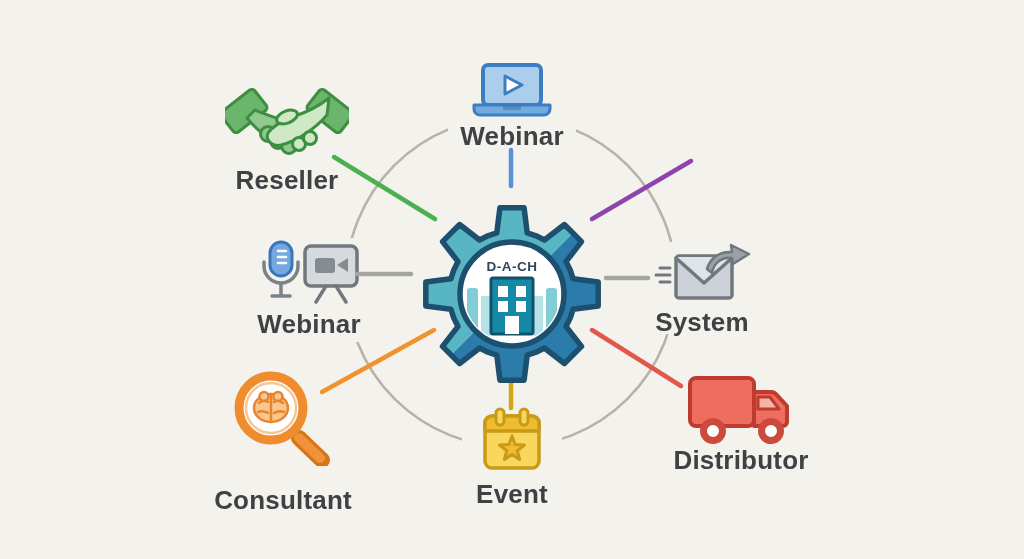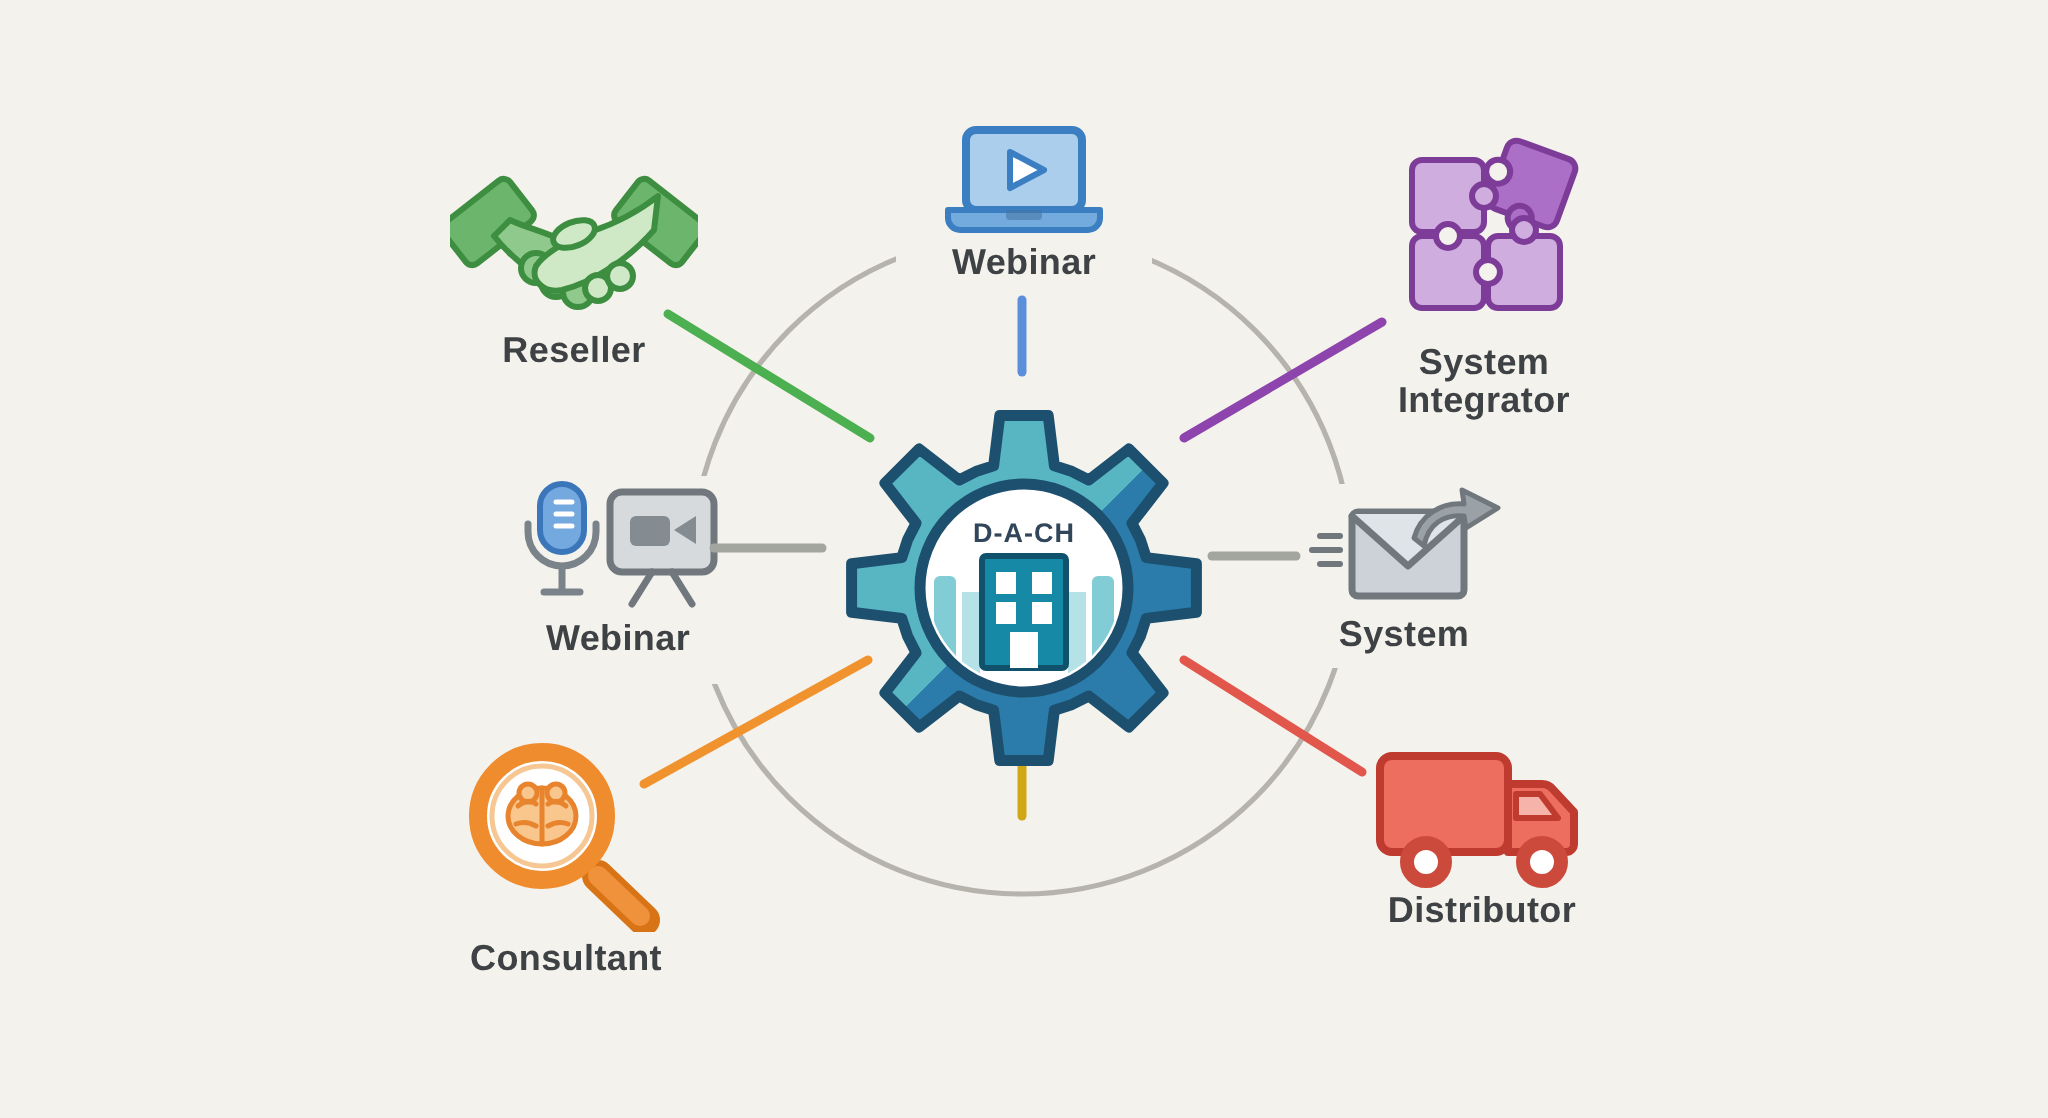--- a/index.html
+++ b/index.html
@@ -6,21 +6,21 @@
   html,body{margin:0;padding:0;background:var(--bg);}
   body{font-family:"Liberation Sans",sans-serif;}
   .stage{position:relative;width:1024px;height:559px;background:var(--bg);overflow:hidden;}
   svg.layer{position:absolute;left:0;top:0;pointer-events:none;}
   .ring-layer{z-index:0;}
   .lines-layer{z-index:2;}
   .node{position:absolute;display:flex;flex-direction:column;align-items:center;z-index:1;}
   .node.masked{background:var(--bg);}
   .node .icon{display:flex;align-items:center;justify-content:center;}
   .node .label{
-    font-size:18px;font-weight:700;color:#3e4245;text-align:center;
+    font-size:26px;font-weight:700;color:#3e4245;text-align:center;
     line-height:1.08;letter-spacing:0.2px;white-space:pre-line;
   }
   .hub{position:absolute;left:420px;top:202px;z-index:3;}
 </style>
 </head>
 <body>
 
 <div class="stage">
 
   <svg class="layer ring-layer" width="1024" height="559" viewBox="0 0 1024 559">
@@ -52,41 +52,20 @@
       <svg width="86" height="58" viewBox="0 0 86 58">
         <rect x="14" y="3" width="58" height="40" rx="5" fill="#abceec" stroke="#3b7ec2" stroke-width="4"></rect>
         <path d="M36,14 L53,23 L36,32 Z" fill="#ffffff" stroke="#3b7ec2" stroke-width="3" stroke-linejoin="round"></path>
         <path d="M5,43 H81 V47 a6,6 0 0 1 -6,6 H11 a6,6 0 0 1 -6,-6 Z" fill="#74abdf" stroke="#3b7ec2" stroke-width="3" stroke-linejoin="round"></path>
         <path d="M34,43 h18 v3 a2,2 0 0 1 -2,2 h-14 a2,2 0 0 1 -2,-2 Z" fill="#41729f" opacity="0.55"></path>
       </svg>
     </div>
     <div class="label" style="margin-top:2px">Webinar</div>
   </div>
 
-  <div class="node" style="left:672px;top:66px;width:140px;height:160px">
-    <div class="icon">
-      <svg width="96" height="96" viewBox="0 0 96 96">
-        <g stroke="#7d3c98" stroke-width="3" stroke-linejoin="round">
-          <g transform="rotate(20 72 26)">
-            <rect x="54" y="8" width="36" height="36" rx="5" fill="#ab6fc8"></rect>
-            <circle cx="72" cy="44" r="6" fill="#ab6fc8"></circle>
-            <circle cx="54" cy="26" r="6" fill="#f4f2ec"></circle>
-          </g>
-          <rect x="12" y="14" width="36" height="36" rx="5" fill="#cfadde"></rect>
-          <circle cx="48" cy="32" r="6" fill="#cfadde"></circle>
-          <rect x="12" y="52" width="36" height="36" rx="5" fill="#cfadde"></rect>
-          <circle cx="30" cy="52" r="6" fill="#f4f2ec"></circle>
-          <rect x="50" y="52" width="36" height="36" rx="5" fill="#cfadde"></rect>
-          <circle cx="68" cy="49" r="6" fill="#cfadde"></circle>
-          <circle cx="50" cy="70" r="6" fill="#f4f2ec"></circle>
-        </g>
-      </svg>
-    </div>
-    <div class="label" style="margin-top:10px">System Integrator</div>
-  </div>
 
   <div class="node masked" style="left:250px;top:238px;width:118px;height:104px">
     <div class="icon">
       <svg width="112" height="66" viewBox="0 0 112 66">
         <g fill="none" stroke-linecap="round">
           <rect x="17" y="4" width="22" height="34" rx="11" fill="#74a9e0" stroke="#3c76ba" stroke-width="3"></rect>
           <path d="M25,13 h8 M25,19 h8 M25,25 h8" stroke="#ffffff" stroke-width="2.5"></path>
           <path d="M11,24 v4 a17,17 0 0 0 34,0 v-4" stroke="#7b838a" stroke-width="3.5"></path>
           <path d="M28,46 v10 M19,58 h18" stroke="#7b838a" stroke-width="3.5"></path>
           <rect x="52" y="8" width="52" height="40" rx="6" fill="#d7dadd" stroke="#70787e" stroke-width="3.5"></rect>
@@ -123,23 +102,37 @@
         <circle cx="48" cy="46" r="25" fill="none" stroke="#f7c793" stroke-width="2.5"></circle>
         <g fill="#f9c68e" stroke="#e8842d" stroke-width="2.5" stroke-linecap="round">
           <ellipse cx="48" cy="46" rx="17" ry="14"></ellipse>
           <circle cx="41" cy="34.5" r="4.5"></circle>
           <circle cx="55" cy="34.5" r="4.5"></circle>
           <path d="M48,32 V60" fill="none"></path>
           <path d="M36,41 q5,-4 9,-1 M35,50 q5,-2 10,1 M60,41 q-5,-4 -9,-1 M61,50 q-5,-2 -10,1" fill="none"></path>
         </g>
       </svg>
     </div>
-    <div class="label" style="margin-top:4px">Consultant</div>
+    <div class="label" style="margin-top:20px">Consultant</div>
   </div>
 
+  <div class="node masked" style="left:462px;top:406px;width:100px;height:100px">
+    <div class="icon">
+      <svg width="64" height="68" viewBox="0 0 64 68">
+        <g stroke="#c79b18" stroke-linejoin="round">
+          <rect x="5" y="10" width="54" height="52" rx="7" fill="#f9d65c" stroke-width="3.5"></rect>
+          <path d="M12,10 h40 a7,7 0 0 1 7,7 v8 H5 v-8 a7,7 0 0 1 7,-7 Z" fill="#eebc2f" stroke-width="3.5"></path>
+          <rect x="16" y="3" width="8" height="16" rx="4" fill="#f9d65c" stroke-width="3"></rect>
+          <rect x="40" y="3" width="8" height="16" rx="4" fill="#f9d65c" stroke-width="3"></rect>
+          <path d="M32,30 L35.2,38.6 L44.4,39 L37.2,44.7 L39.6,53.5 L32,48.5 L24.4,53.5 L26.8,44.7 L19.6,39 L28.8,38.6 Z" fill="#eebc2f" stroke-width="3"></path>
+        </g>
+      </svg>
+    </div>
+    <div class="label" style="margin-top:6px">Event</div>
+  </div>
 
   <div class="node" style="left:676px;top:372px;width:130px;height:124px">
     <div class="icon">
       <svg width="112" height="74" viewBox="0 0 112 74">
         <g stroke="#bf3b2f" stroke-width="4" stroke-linejoin="round">
           <rect x="5" y="6" width="64" height="48" rx="6" fill="#ed6e5f"></rect>
           <path d="M69,20 h17 a7,7 0 0 1 5.5,2.7 L102,34 v16 a4,4 0 0 1 -4,4 H69 Z" fill="#ed6e5f"></path>
           <path d="M73,25 h12 l9,12 H73 Z" fill="#f6b3aa" stroke-width="3"></path>
           <circle cx="28" cy="59" r="9.5" fill="#ffffff" stroke="#cc4a3c" stroke-width="7"></circle>
           <circle cx="86" cy="59" r="9.5" fill="#ffffff" stroke="#cc4a3c" stroke-width="7"></circle>

